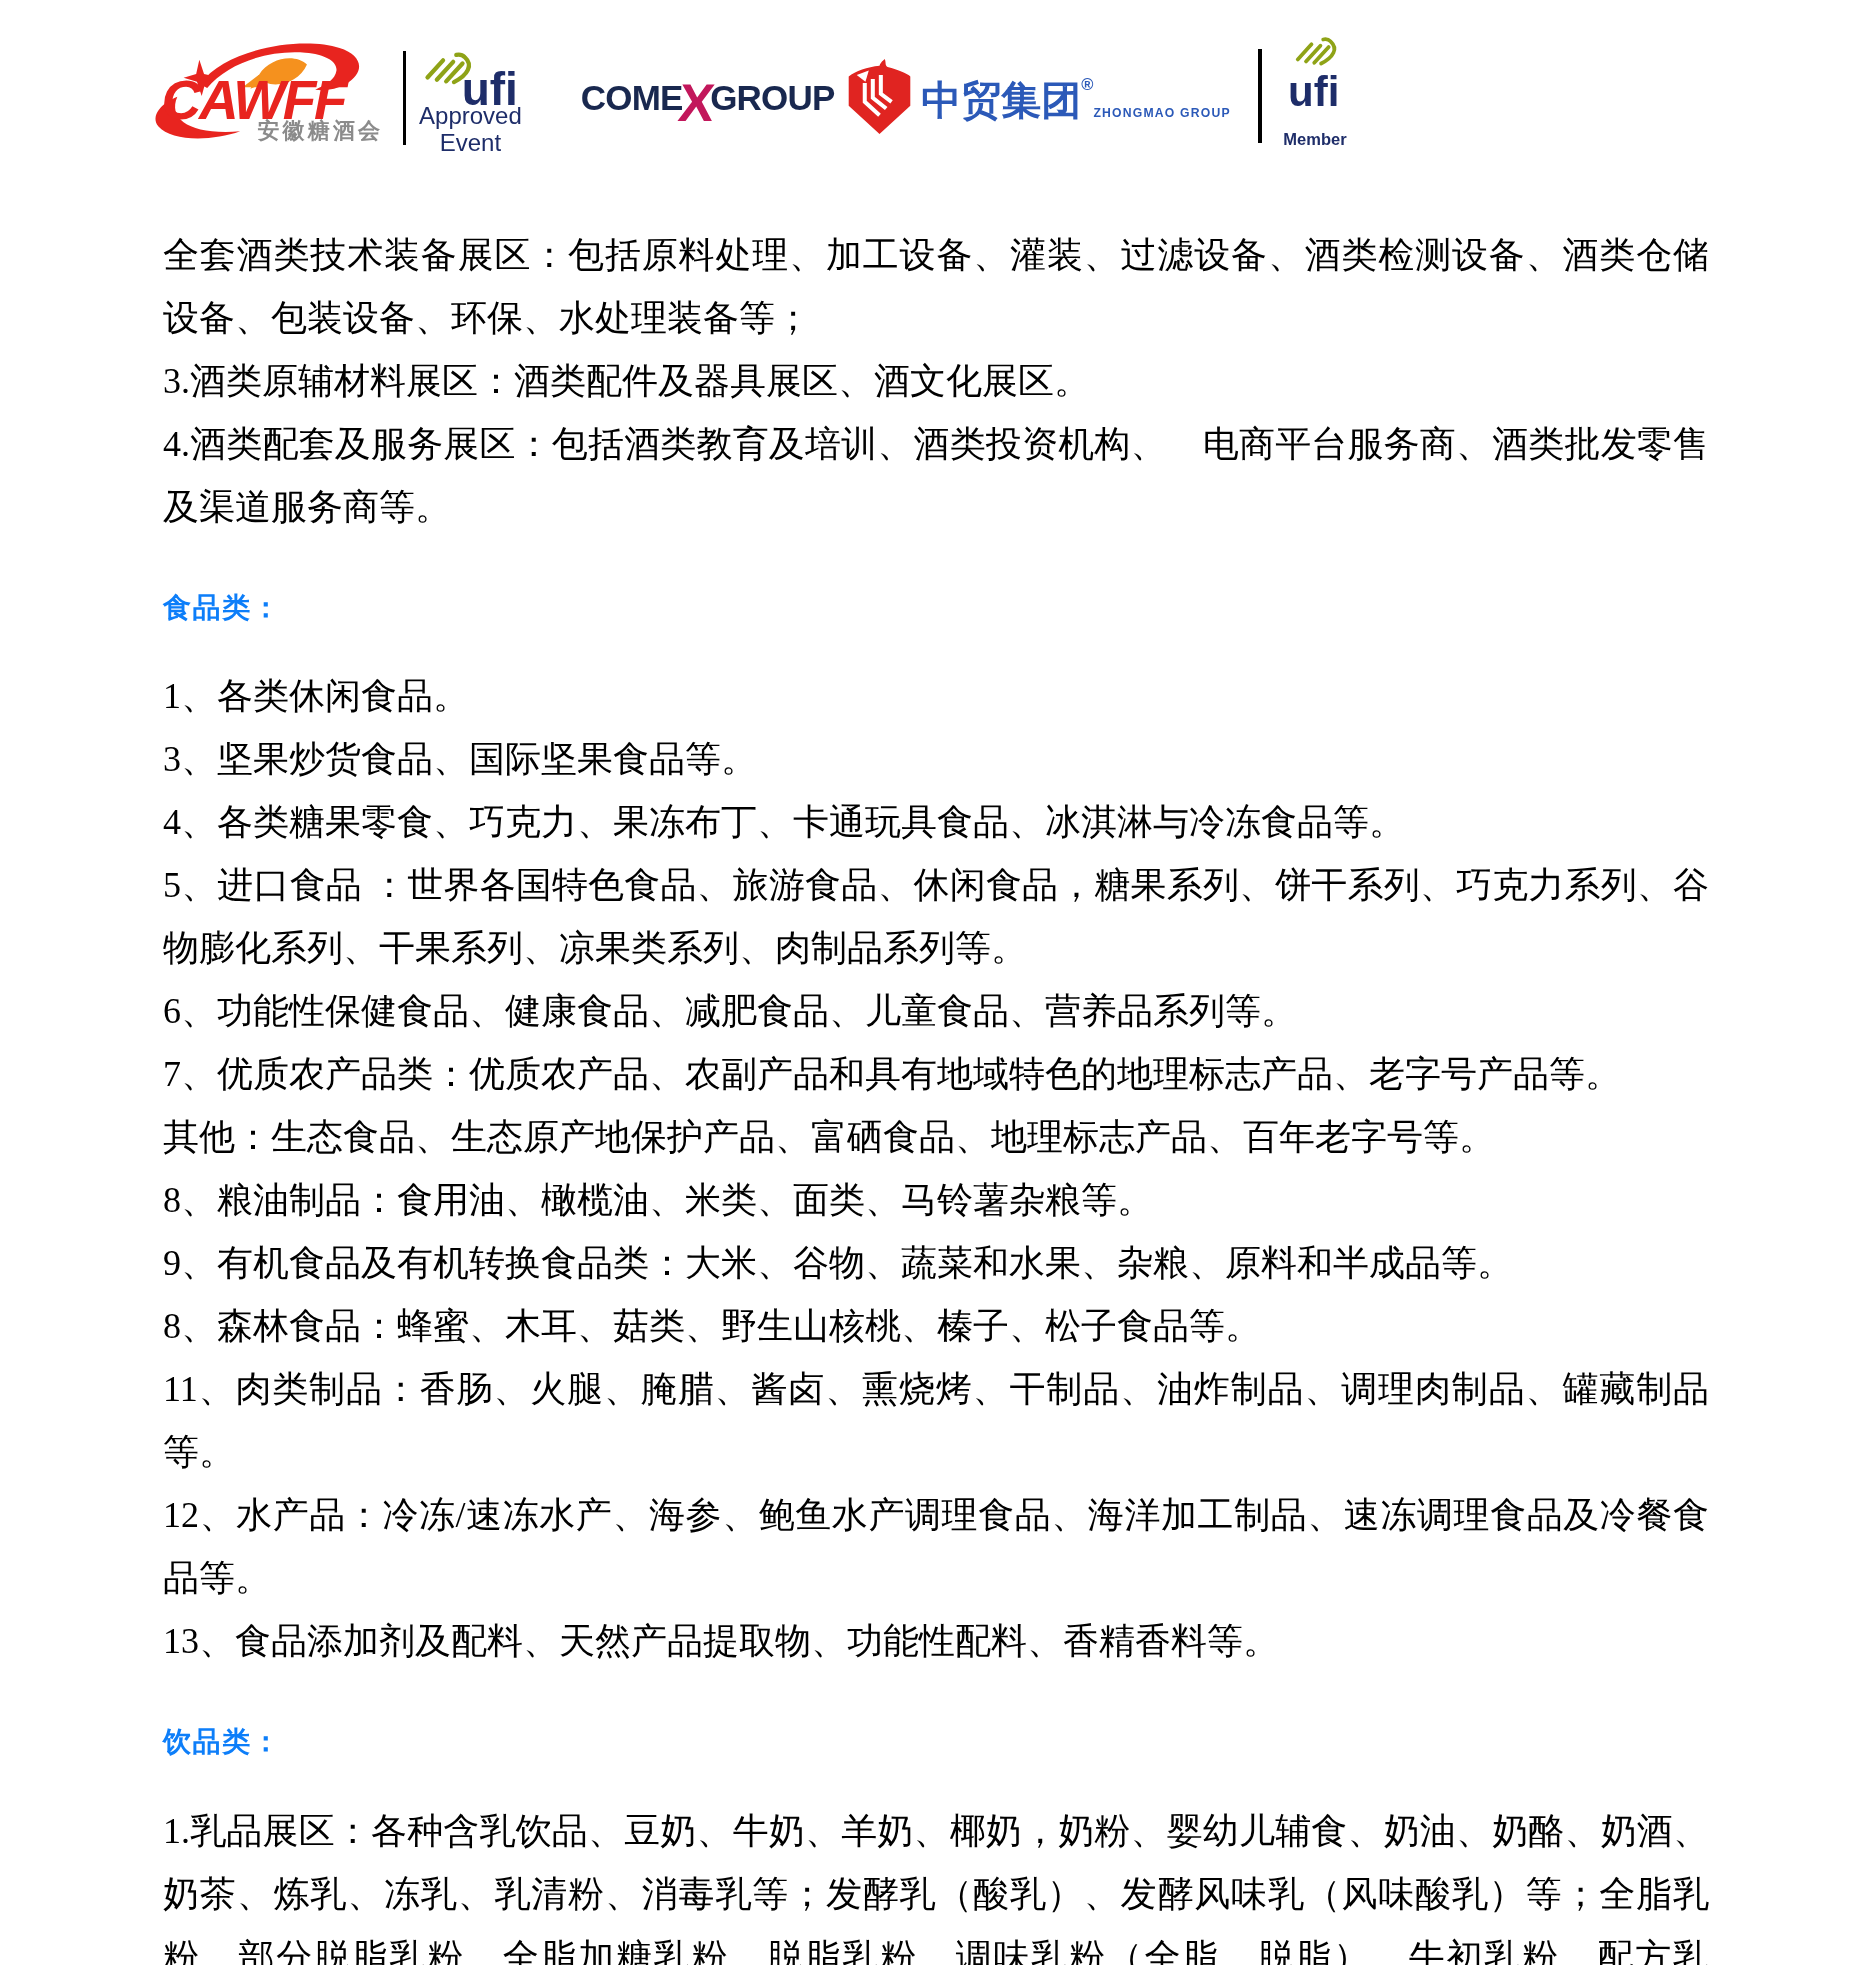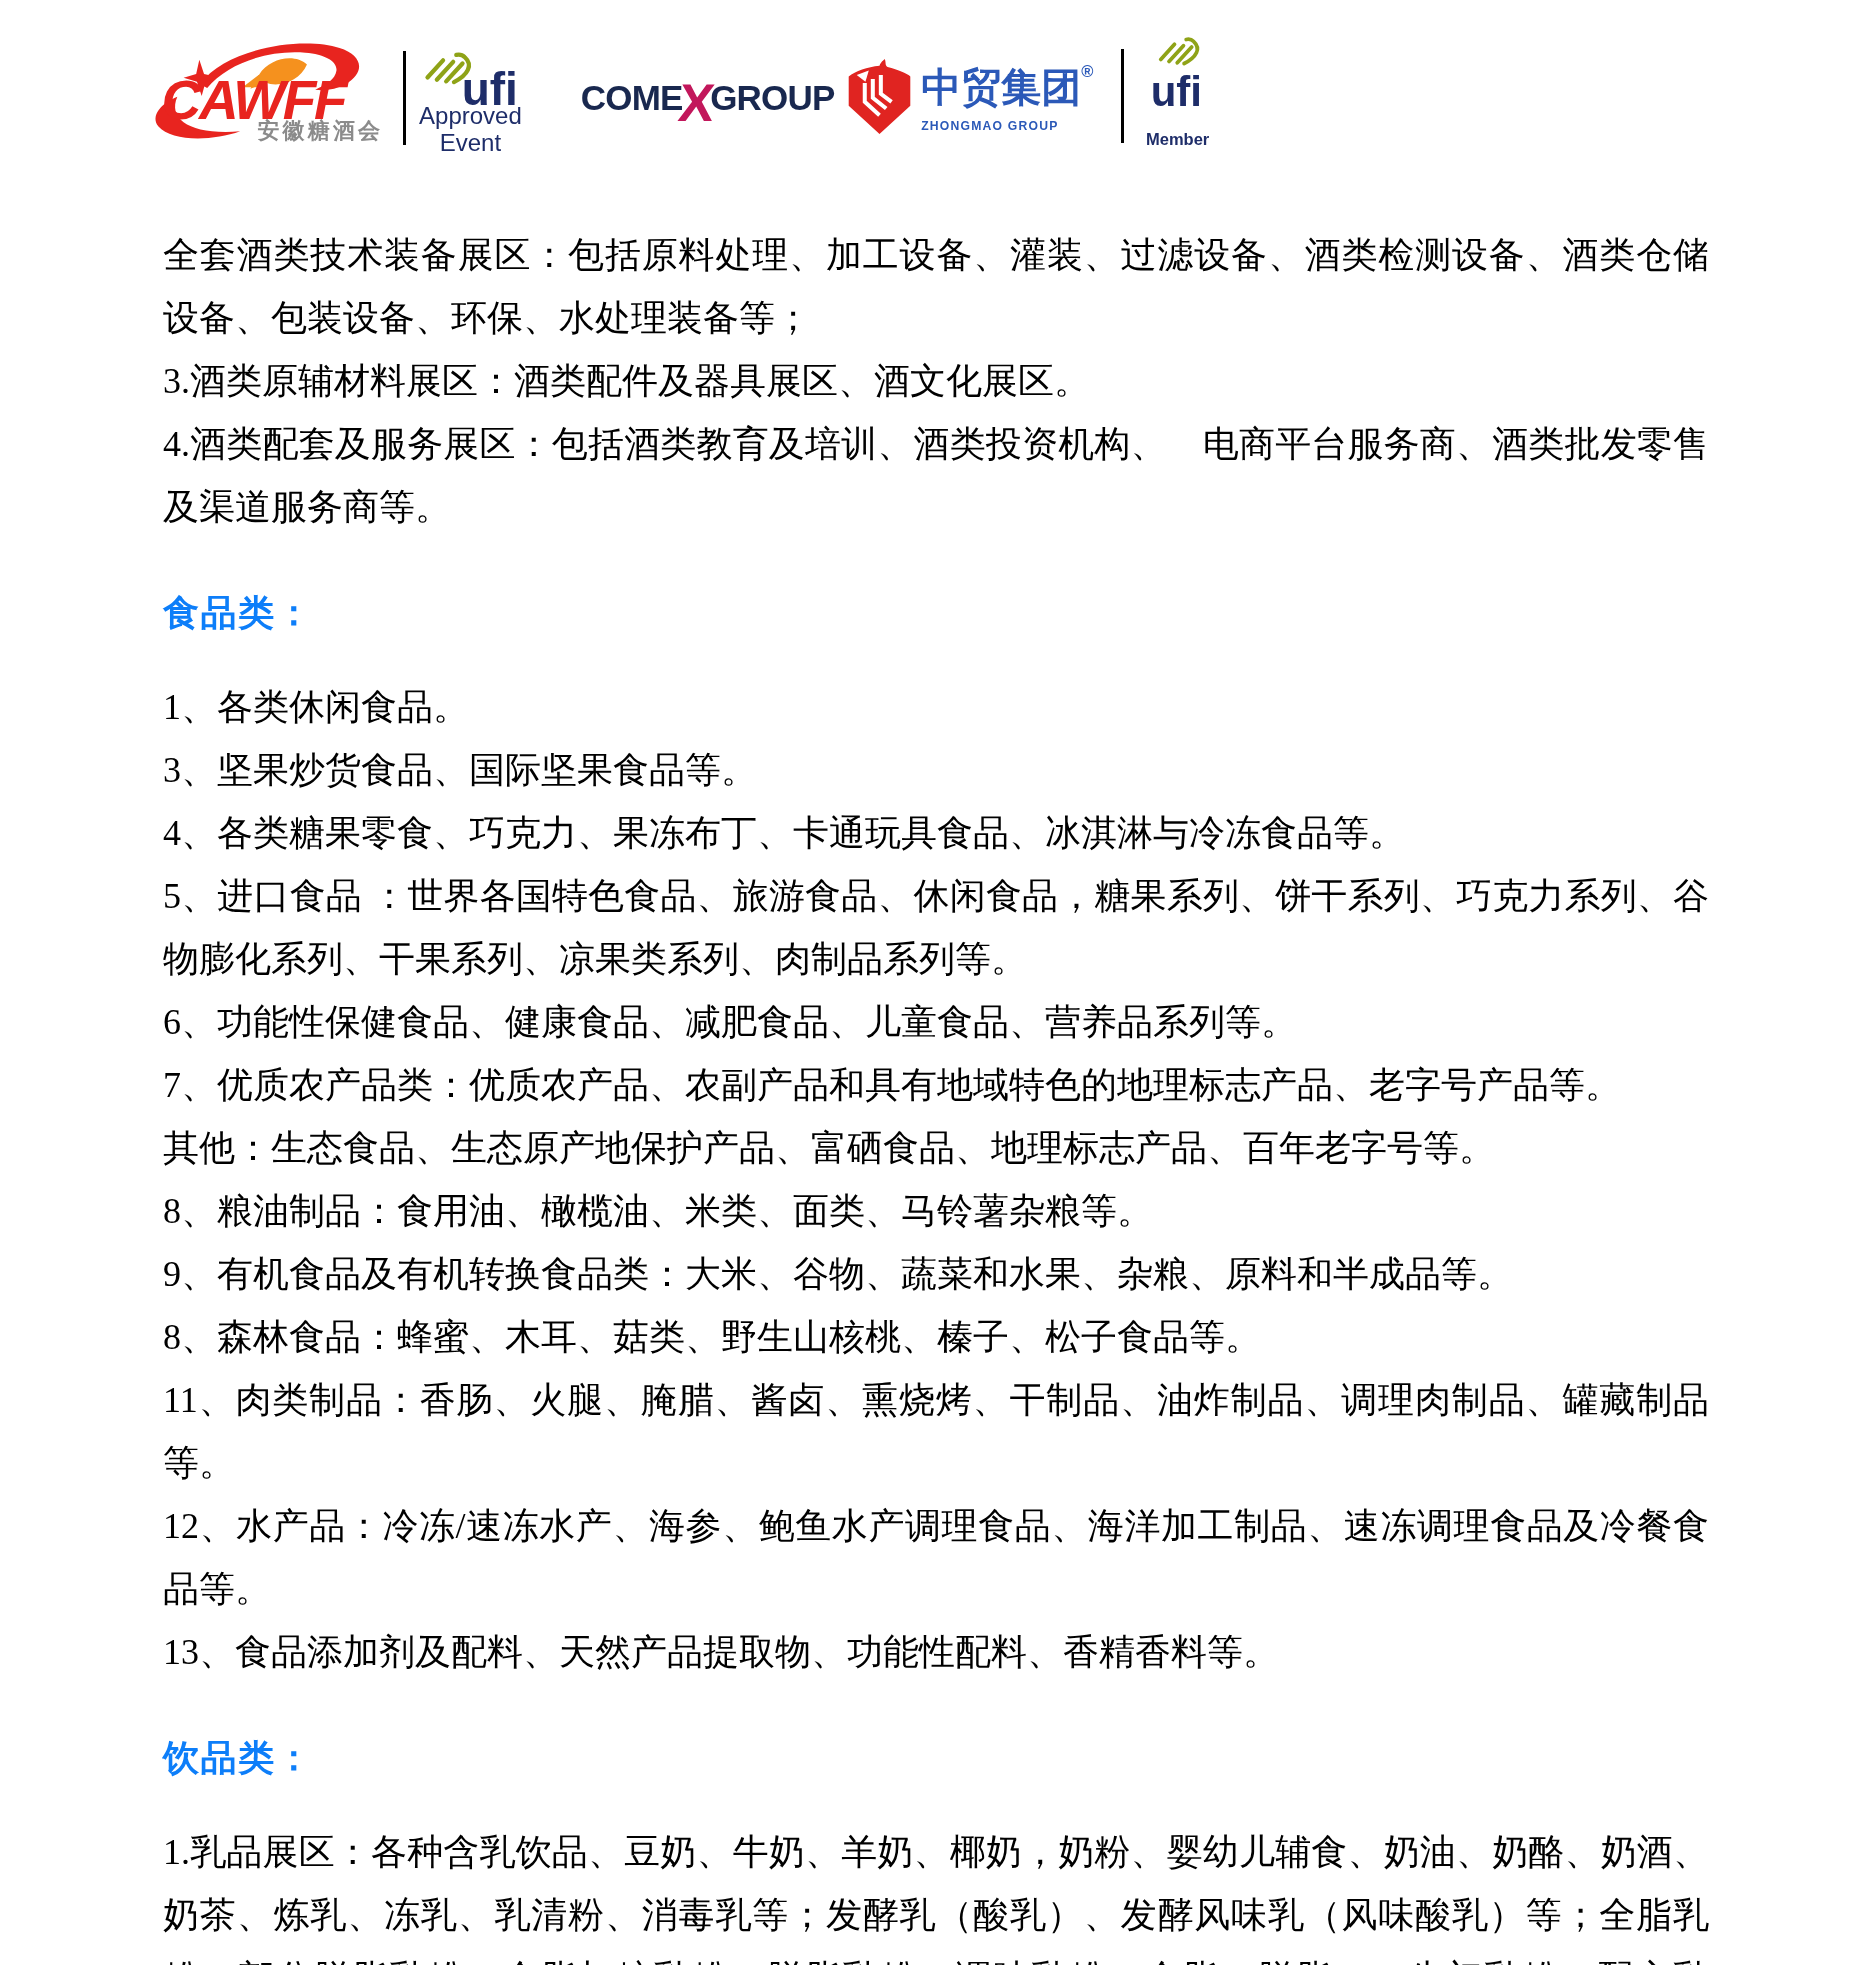--- a/index.html
+++ b/index.html
@@ -69,21 +69,21 @@
   .comex-part { font-size: 35px; letter-spacing: -0.8px; }
   .comex-x {
     font-size: 53px;
     color: var(--comex_pink, #c2175b);
     margin: 0 -3.9px;
     display: inline-block;
     transform: translateY(4.7px) skewX(-6deg);
   }
 
   .zm { display: flex; align-items: center; gap: 7.9px; margin-top: 11.8px; flex: 0 0 auto; }
-  .zm-right { display: flex; flex-direction: column; }
+  .zm-right { display: flex; flex-direction: row; align-items: flex-end; }
   .zm-cn {
     font-family: "Liberation Sans", "DejaVu Sans", sans-serif;
     font-weight: bold; font-size: 40px; line-height: 1.05;
     color: var(--zhongmao_blue, #2b59b8);
     white-space: nowrap;
   }
   .zm-reg { font-size: 16.5px; vertical-align: 23.6px; }
   .zm-en {
     font-family: "Liberation Sans", "DejaVu Sans", sans-serif;
     font-weight: bold; font-size: 12.2px; letter-spacing: 1.2px;
@@ -115,21 +115,21 @@
     line-height: 1.75;
     text-align: justify;
   }
   .doc p {
     margin: 0;
     padding: 0;
   }
   .section-heading {
     font-family: "Liberation Sans", "DejaVu Sans", sans-serif;
     font-weight: bold;
-    font-size: 36px;
+    font-size: 28px;
     line-height: 1.3;
     color: var(--accent_blue, #0d7ef9);
     letter-spacing: 1.6px;
     margin: 51px 0 39px 0;
     text-align: left;
   }
 </style>
 </head>
 <body>
 

